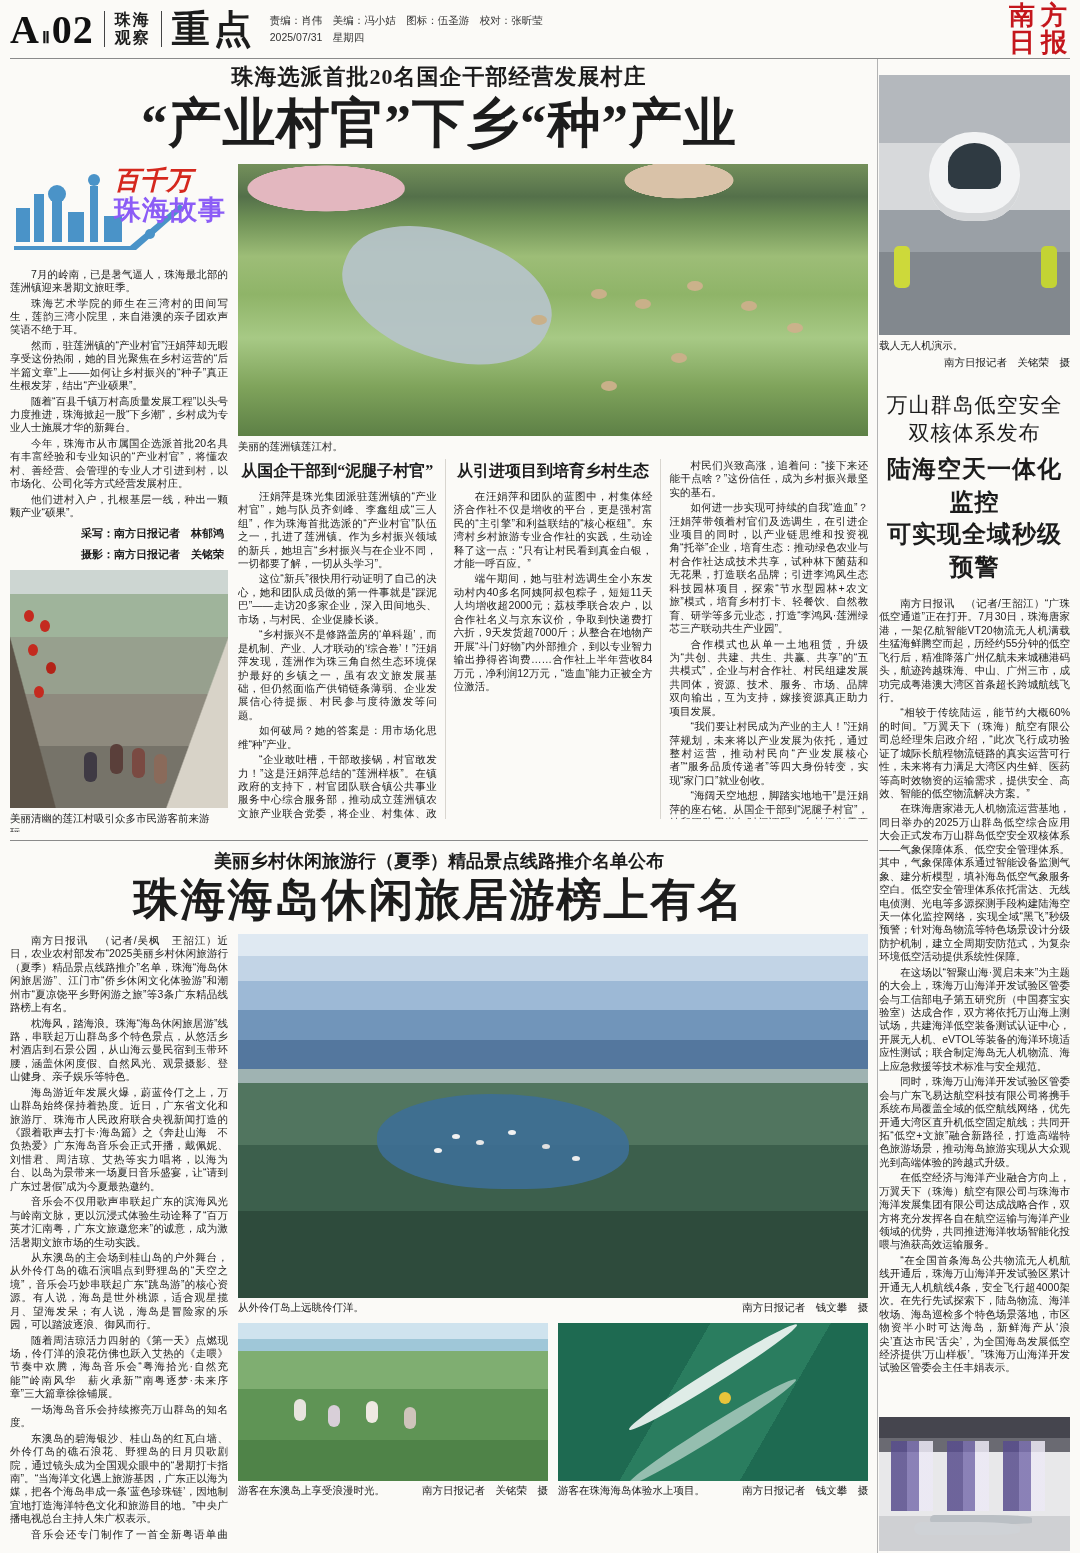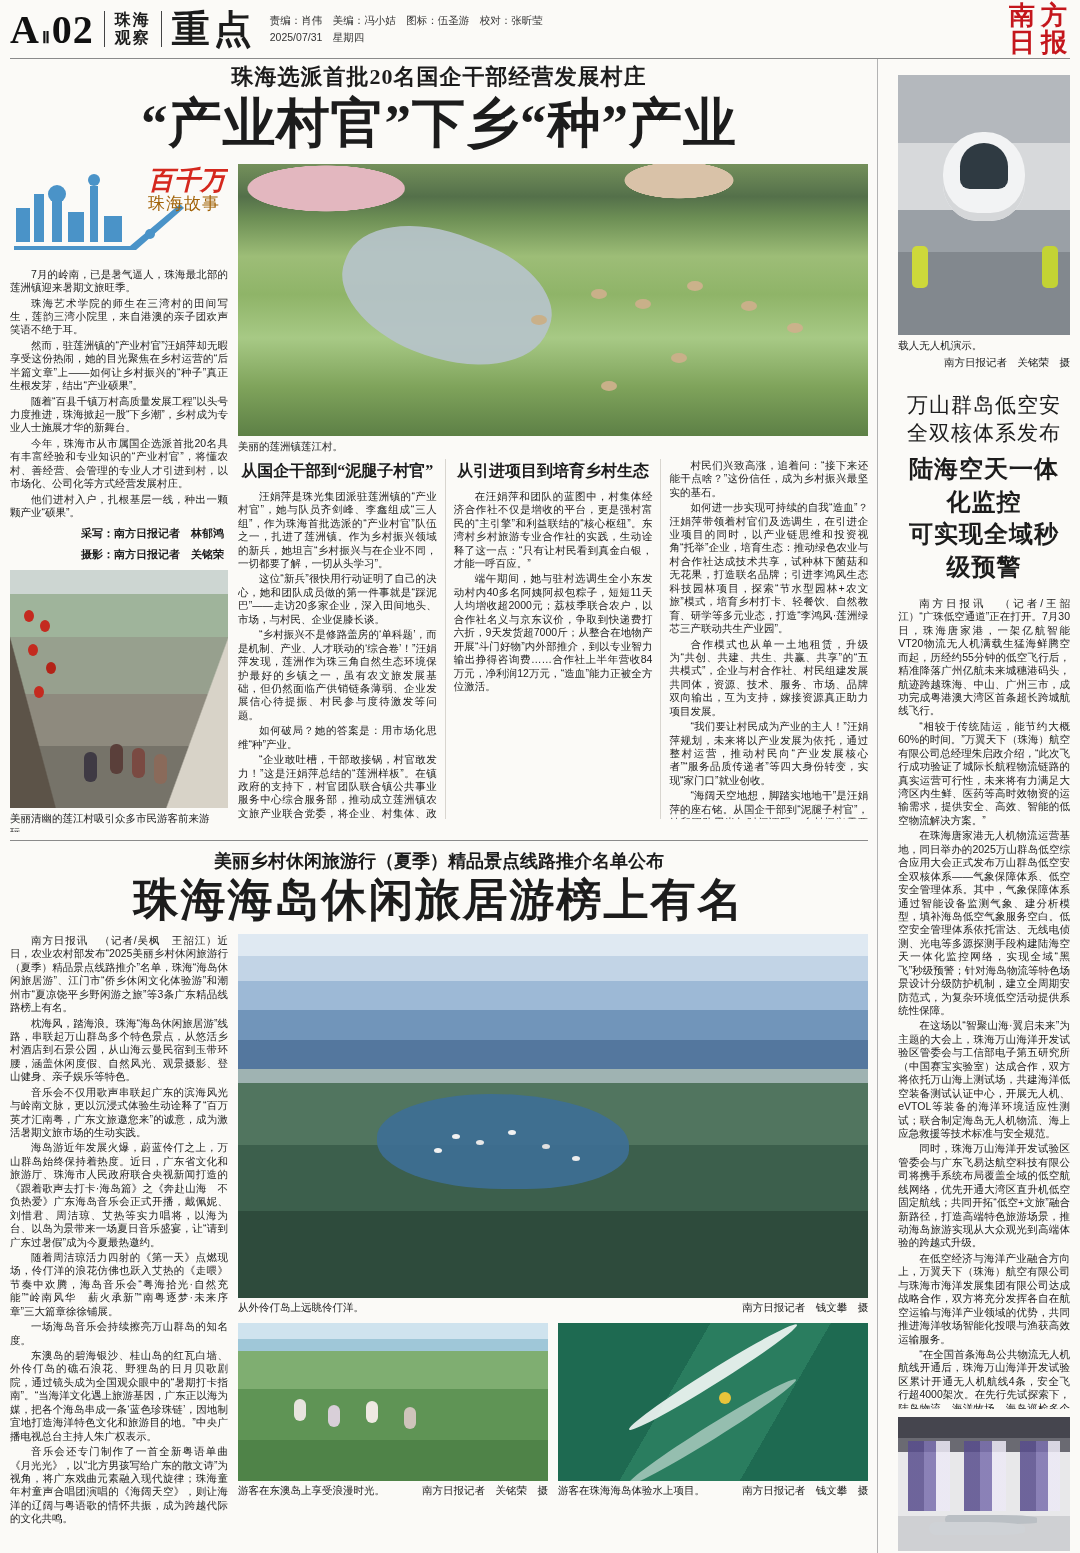--- a/index.html
+++ b/index.html
@@ -16,41 +16,41 @@
   .focus{font-family:"Liberation Serif",serif;font-weight:900;font-size:38px;letter-spacing:4px;}
   .credits{margin-left:14px;font-size:10.5px;color:#333;line-height:1.6;}
   .credits p{margin:0;}
   .spacer{flex:1;}
   .masthead-logo{display:grid;grid-template-columns:repeat(2,1fr);width:64px;
                  font-family:"Liberation Serif",serif;font-weight:900;font-size:26px;line-height:1.05;
                  color:#c4161c;text-align:center;}
   
   .content{display:flex;height:1494px;}
   .main{width:868px;padding-right:9px;box-sizing:border-box;}
-  .rightcol{width:193px;border-left:1px solid #b3b3b3;padding-left:20px;box-sizing:border-box;padding-top:16px;}
+  .rightcol{width:193px;border-left:1px solid #b3b3b3;padding-left:1px;box-sizing:border-box;padding-top:16px;}
   
   .para{margin:0 0 2px;text-indent:2em;text-align:justify;font-size:10.5px;line-height:1.28;color:#222;}
   .cont{text-indent:0;}
   .cap{font-size:10.5px;line-height:1.35;margin:3px 0 0;color:#222;}
   .cap-row{display:flex;justify-content:space-between;font-size:10.5px;margin-top:3px;color:#222;}
   .credit-r{text-align:right;}
   .credit-inline{float:right;}
   .photo{position:relative;overflow:hidden;background:#cfcfcf;}
   
   .a1-kicker{margin:3px 0 4px;text-align:center;font-family:"Liberation Serif",serif;
              font-weight:700;font-size:22px;letter-spacing:1px;}
   .a1-headline{margin:0 0 12px;text-align:center;font-family:"Liberation Serif",serif;
                font-weight:900;font-size:53px;letter-spacing:1px;line-height:1.05;}
   .a1-body{display:flex;gap:10px;height:668px;overflow:hidden;}
   .a1-left{width:218px;flex:none;overflow:hidden;}
   .series-logo{position:relative;height:96px;margin-bottom:8px;}
   .logo-text{position:absolute;right:2px;top:4px;text-align:left;}
   .logo-red{display:block;color:#d5281e;font-family:"Liberation Serif",serif;font-weight:900;
             font-style:italic;font-size:26px;line-height:1;}
-  .logo-blue{display:block;color:#a16207;font-weight:400;font-size:17px;letter-spacing:1px;line-height:1.2;}
+  .logo-blue{display:block;color:#8b5cf6;font-weight:700;font-size:27px;letter-spacing:1px;line-height:1.2;}
   .byline{margin:6px 4px 0 0;font-size:11px;font-weight:700;text-align:right;}
   .street-photo{height:238px;margin-top:8px;
     background:
       linear-gradient(75deg,#5c5348 0 16%,rgba(0,0,0,0) 16.5%),
       linear-gradient(-70deg,#d8d3c8 0 20%,rgba(0,0,0,0) 20.5%),
       linear-gradient(180deg,#cdd6d2 0 10%,#9fb49b 10% 28%,#97a08e 28% 52%,#8e8a7e 52% 74%,#767369 74% 100%);}
   .street-photo::before{content:"";position:absolute;left:14px;top:40px;width:10px;height:12px;border-radius:50%;
       background:#c42a1f;box-shadow:16px 10px 0 #c42a1f,4px 34px 0 #c42a1f,22px 52px 0 #b32318,10px 76px 0 #c42a1f;}
   .street-photo::after{content:"";position:absolute;left:46%;bottom:34px;width:13px;height:30px;border-radius:6px;
       background:#5a3f3a;box-shadow:22px 4px 0 #7a4a42,-26px 8px 0 #3f3a44,44px 10px 0 #8a6a5a;}
@@ -230,22 +230,23 @@
         </div>
       </section>
 
       <section class="a2">
         <p class="a2-kicker">美丽乡村休闲旅游行（夏季）精品景点线路推介名单公布</p>
         <h2 class="a2-headline">珠海海岛休闲旅居游榜上有名</h2>
         <div class="a2-body">
           <aside class="a2-left">
               <p class="para">南方日报讯　（记者/吴枫　王韶江）近日，农业农村部发布“2025美丽乡村休闲旅游行（夏季）精品景点线路推介”名单，珠海“海岛休闲旅居游”、江门市“侨乡休闲文化体验游”和潮州市“夏凉饶平乡野闲游之旅”等3条广东精品线路榜上有名。</p>
               <p class="para">枕海风，踏海浪。珠海“海岛休闲旅居游”线路，串联起万山群岛多个特色景点，从悠活乡村酒店到石景公园，从山海云曼民宿到玉带环腰，涵盖休闲度假、自然风光、观景摄影、登山健身、亲子娱乐等特色。</p>
+              <p class="para">海岛游近年发展火爆，蔚蓝伶仃之上，万山群岛始终保持着热度。近日，广东省文化和旅游厅、珠海市人民政府联合央视新闻打造的《跟着歌声去打卡·海岛篇》之《奔赴山海　不负热爱》广东海岛音乐会正式开播，戴佩妮、刘惜君、周洁琼、艾热等实力唱将，以海为台、以岛为景带来一场夏日音乐盛宴，让“请到广东过暑假”成为今夏最热邀约。</p>
               <p class="para">音乐会不仅用歌声串联起广东的滨海风光与岭南文脉，更以沉浸式体验生动诠释了“百万英才汇南粤，广东文旅邀您来”的诚意，成为激活暑期文旅市场的生动实践。</p>
-              <p class="para">海岛游近年发展火爆，蔚蓝伶仃之上，万山群岛始终保持着热度。近日，广东省文化和旅游厅、珠海市人民政府联合央视新闻打造的《跟着歌声去打卡·海岛篇》之《奔赴山海　不负热爱》广东海岛音乐会正式开播，戴佩妮、刘惜君、周洁琼、艾热等实力唱将，以海为台、以岛为景带来一场夏日音乐盛宴，让“请到广东过暑假”成为今夏最热邀约。</p>
+              <p class="para">从东澳岛的主会场到桂山岛的户外舞台，从外伶仃岛的礁石演唱点到野狸岛的“天空之境”，音乐会巧妙串联起广东“跳岛游”的核心资源。有人说，海岛是世外桃源，适合观星揽月、望海发呆；有人说，海岛是冒险家的乐园，可以踏波逐浪、御风而行。</p>
               <p class="para">随着周洁琼活力四射的《第一天》点燃现场，伶仃洋的浪花仿佛也跃入艾热的《走喂》节奏中欢腾，海岛音乐会“粤海拾光·自然充能”“岭南风华　薪火承新”“南粤逐梦·未来序章”三大篇章徐徐铺展。</p>
               <p class="para">一场海岛音乐会持续擦亮万山群岛的知名度。</p>
               <p class="para">东澳岛的碧海银沙、桂山岛的红瓦白墙、外伶仃岛的礁石浪花、野狸岛的日月贝歌剧院，通过镜头成为全国观众眼中的“暑期打卡指南”。“当海洋文化遇上旅游基因，广东正以海为媒，把各个海岛串成一条‘蓝色珍珠链’，因地制宜地打造海洋特色文化和旅游目的地。”中央广播电视总台主持人朱广权表示。</p>
               <p class="para">音乐会还专门制作了一首全新粤语单曲《月光光》，以“北方男孩写给广东的散文诗”为视角，将广东戏曲元素融入现代旋律；珠海童年村童声合唱团演唱的《海阔天空》，则让海洋的辽阔与粤语歌的情怀共振，成为跨越代际的文化共鸣。</p>
             </aside>
           <div class="a2-main">
             <div class="photo island-photo"></div>
             <div class="cap-row">
               <span>从外伶仃岛上远眺伶仃洋。</span>
               <span>南方日报记者　钱文攀　摄</span>

